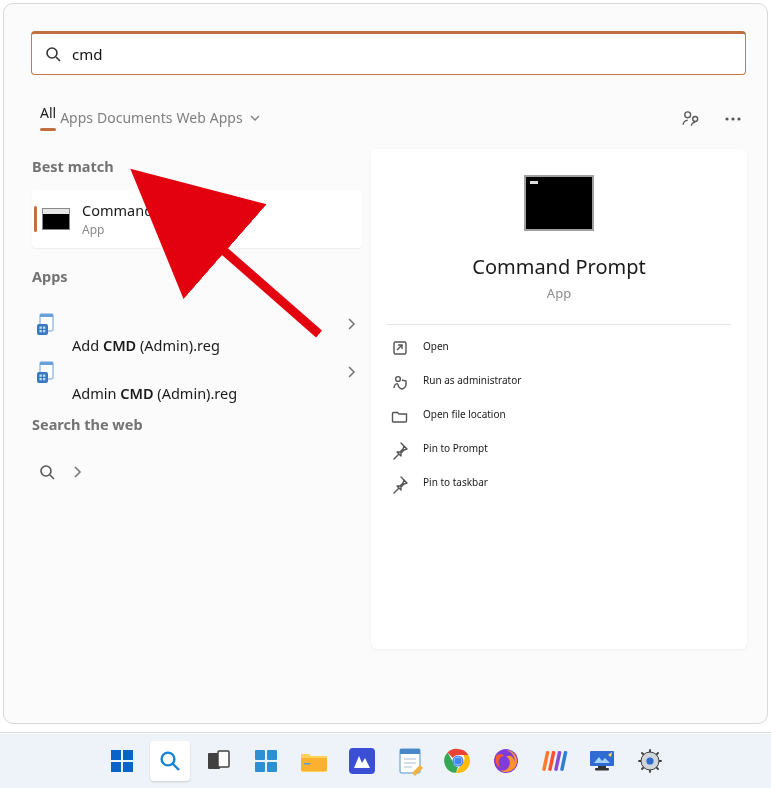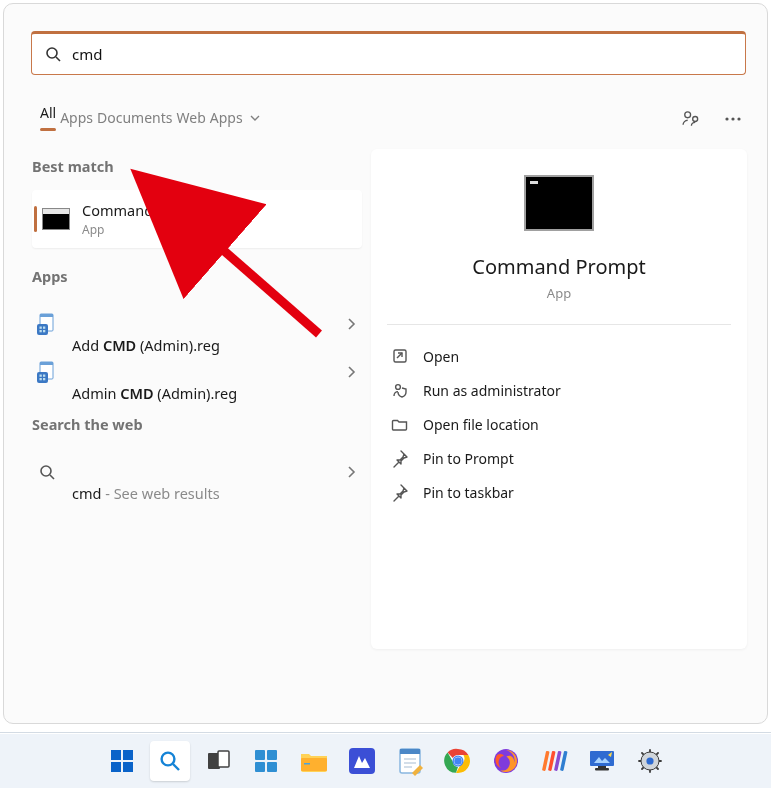--- a/index.html
+++ b/index.html
@@ -37,21 +37,21 @@
   .list-row .label .dim { color: #8a8a8a; }
   .list-row .chev-right { color: #777; }
 
   
   .detail { position: absolute; left: 367px; top: 145px; width: 376px; background: #ffffff; border-radius: 6px; padding: 26px 18px 140px; box-shadow: 0 1px 3px rgba(0,0,0,0.05); }
   .detail .big-icon { width: 70px; height: 56px; margin: 0 auto 22px; background:#000; border:2px solid #a0a0a0; position:relative; }
   .detail .big-icon::before { content:""; position:absolute; left:4px; top:4px; width:8px; height:3px; background:#ddd; }
   .detail .big-title { text-align:center; font-size: 20px; color:#1a1a1a; }
   .detail .big-sub { text-align:center; font-size: 13px; color:#8a8a8a; margin-top:4px; margin-bottom: 22px; }
   .detail hr { border:none; border-top:1px solid #e6e6e6; margin: 0 -2px 14px; }
-  .action-row { height: 34px; display:flex; align-items:center; gap: 14px; cursor:pointer; font-size: 14px; color:#1a1a1a; padding-left: 2px; }
+  .action-row { height: 34px; display:flex; gap: 14px; cursor:pointer; font-size: 10px; color:#1a1a1a; padding-left: 2px; }
   .action-row .a-icon { width:18px; height:18px; display:flex; align-items:center; justify-content:center; color:#555; }
 
   
   .arrow-anno { position: absolute; pointer-events: none; }
 
   
   .taskbar { position: absolute; left:0; right:0; bottom:0; height:56px; background:#eef3f9; border-top:1px solid #d3dbe4; display:flex; align-items:center; justify-content:center; gap:8px; }
   .taskbar::before { content:""; position:absolute; left:0; right:0; top:0; height:1px; background:#fff; }
   .tb-item { width:40px; height:40px; border-radius:4px; display:flex; align-items:center; justify-content:center; cursor:pointer; }
   .tb-item.active { background:#fff; box-shadow: 0 1px 2px rgba(0,0,0,0.15); }
@@ -165,21 +165,20 @@
     <div class="spacer-18"></div>
     <div class="section-label">Search the web</div>
 
     <div class="list-row">
       <span class="row-icon">
         <svg width="16" height="16" viewBox="0 0 16 16" fill="none" stroke="#555" stroke-width="1.6">
             <circle cx="7" cy="7" r="5"></circle>
             <line x1="11" y1="11" x2="15" y2="15"></line>
           </svg>
       </span>
-      <span class="label"><span>cmd</span><span class="dim"> - See web results</span></span>
       <span class="chev-right">
         <svg width="10" height="12" viewBox="0 0 10 12" fill="none" stroke="currentColor" stroke-width="1.6">
             <polyline points="3,1 8,6 3,11"></polyline>
           </svg>
       </span>
     </div>
 
   </div>
 
   <div class="detail">

